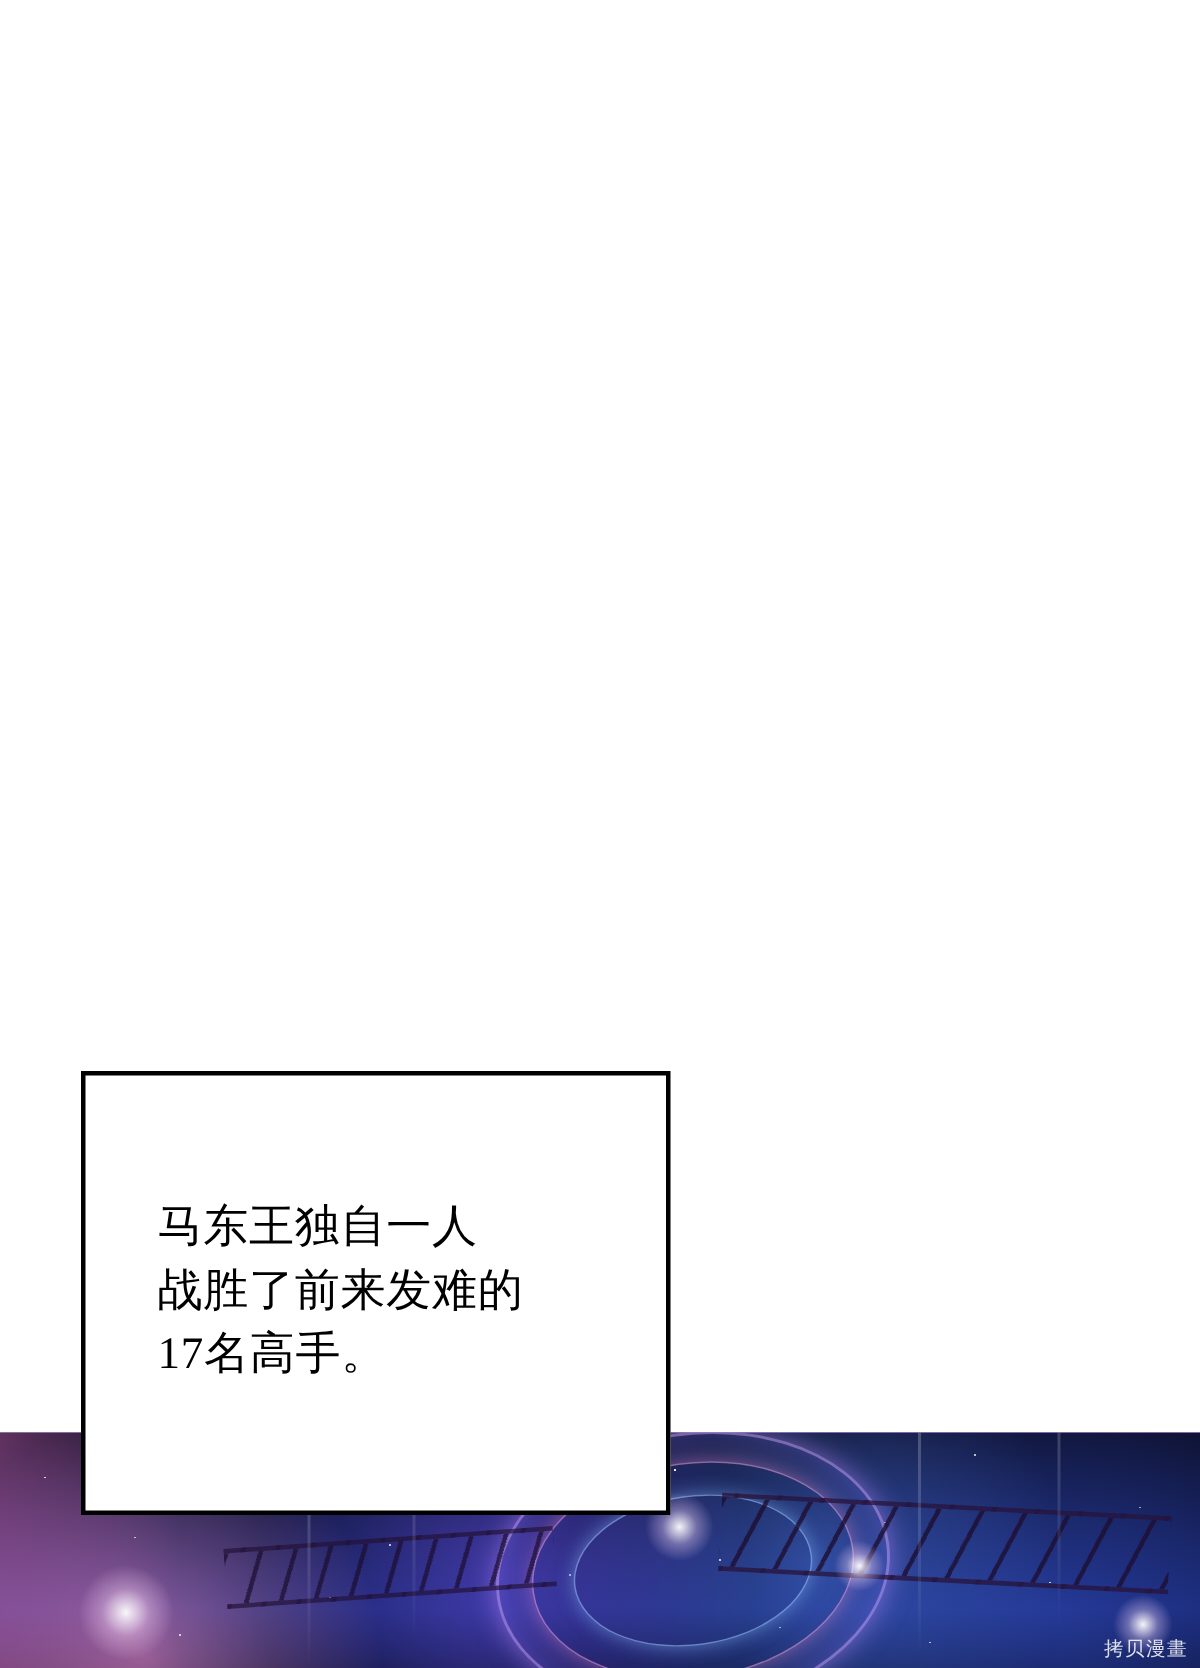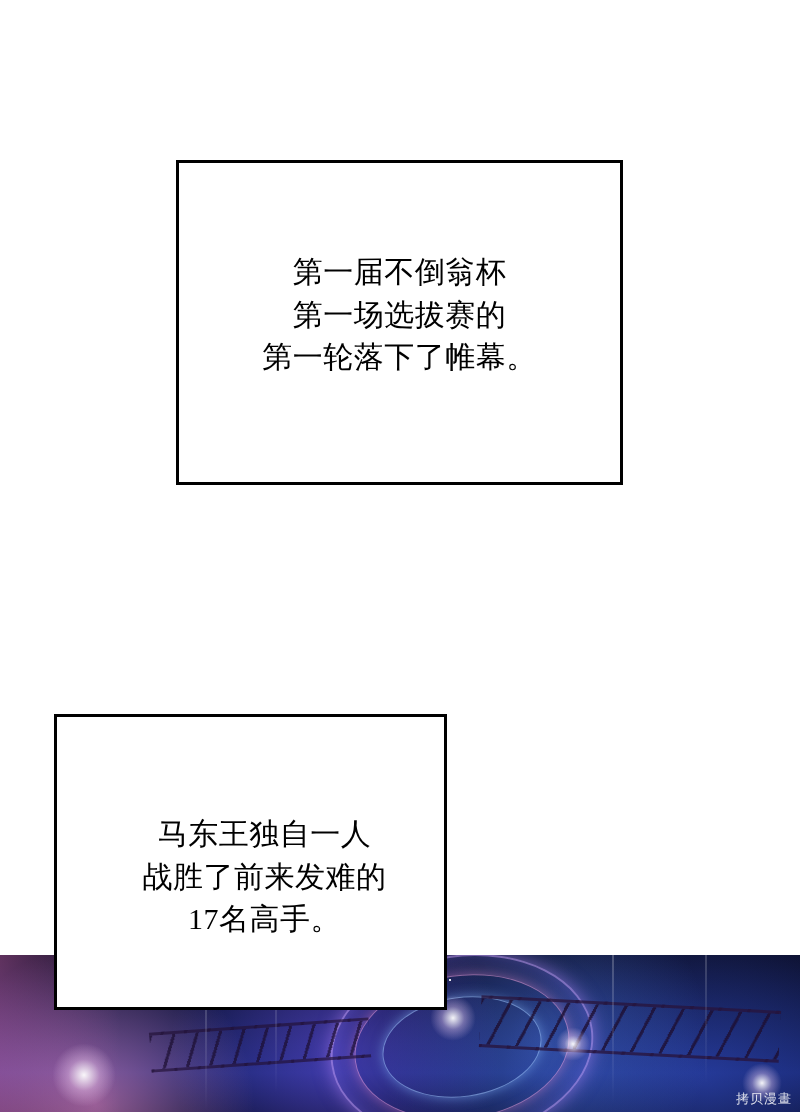--- a/index.html
+++ b/index.html
@@ -177,22 +177,22 @@
     left: 54px;
     top: 714px;
     width: 393px;
     height: 296px;
     z-index: 5;
   }
   #box-2 .box-text {
     position: absolute;
     left: 48px;
     right: 20px;
-    top: 96px;
-    text-align: center;
+    top: 80px;
+    text-align: left;
   }
 
   .watermark {
     position: absolute;
     right: 8px;
     bottom: 4px;
     color: rgba(255,255,255,0.85);
     font-size: 13px;
     font-family: "Liberation Sans", sans-serif;
     letter-spacing: 1px;
@@ -218,25 +218,20 @@
     <div class="art-beam" style="left:705px; top:0; height:130px; opacity:.25;"></div>
 
     <div class="art-flare" style="left:52px; top:88px; width:64px; height:64px;"></div>
     <div class="art-flare" style="left:430px; top:40px; width:46px; height:46px;"></div>
     <div class="art-flare" style="left:556px; top:72px; width:34px; height:34px;"></div>
     <div class="art-flare" style="left:742px; top:108px; width:40px; height:40px;"></div>
 
     <div class="watermark">拷贝漫畫</div>
   </div>
 
-  <div class="box" id="box-1">
-    <div class="box-text">第一届不倒翁杯
-第一场选拔赛的
-第一轮落下了帷幕。</div>
-  </div>
 
   <div class="box" id="box-2">
     <div class="box-text">马东王独自一人
 战胜了前来发难的
 17名高手。</div>
   </div>
 
 </div>
 
 </body></html>

